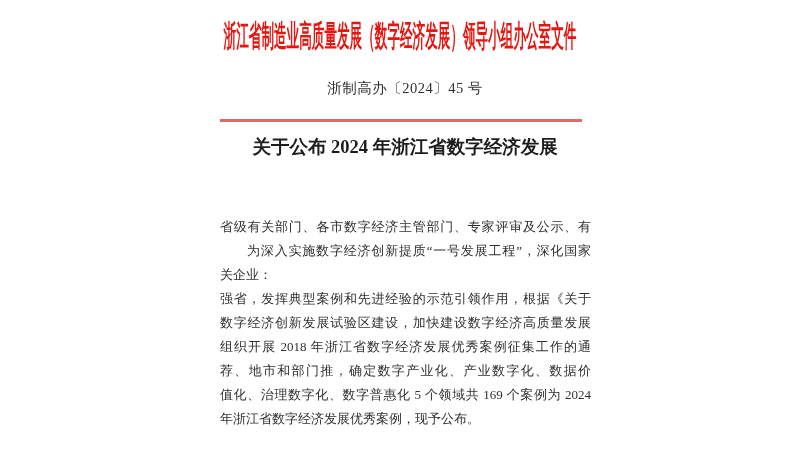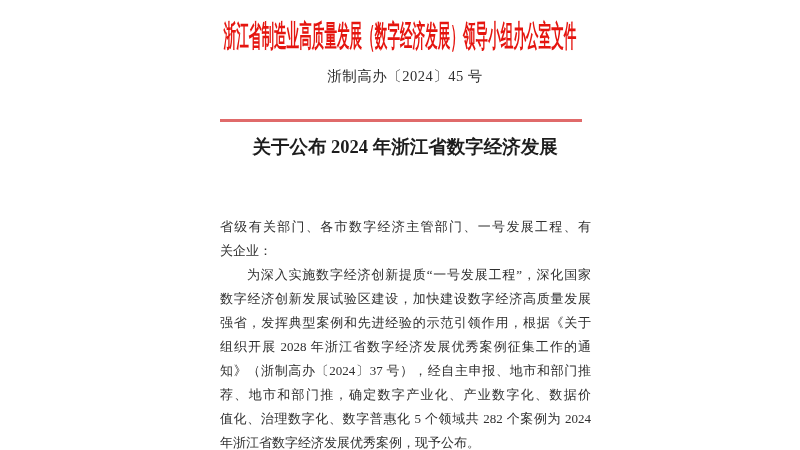--- a/index.html
+++ b/index.html
@@ -33,21 +33,21 @@
     line-height: 1.1;
     font-weight: bold;
     color: var(--header-red, #e5150f);
     white-space: nowrap;
     transform: scaleX(0.42);
     transform-origin: center center;
   }
   .doc-number {
     position: absolute;
     left: 220px;
-    top: 64px;
+    top: 76px;
     width: 370px;
     height: 24px;
     line-height: 24px;
     text-align: center;
     font-size: 14.5px;
     letter-spacing: 0.5px;
     color: #303030;
   }
   .divider {
     position: absolute;
@@ -99,26 +99,25 @@
 
   <div class="doc-number">浙制高办〔2024〕45 号</div>
 
   <div class="divider"></div>
 
   <div class="title">
     <div class="title-line">关于公布 2024 年浙江省数字经济发展</div>
   </div>
 
   <div class="body-block">
-    <div class="bline">省级有关部门、各市数字经济主管部门、一号发展工程、有</div>
+    <div class="bline">省级有关部门、各市数字经济主管部门、专家评审及公示、有</div>
+    <div class="bline indent">为深入实施数字经济创新提质“一号发展工程”，深化国家</div>
+
     <div class="bline end">关企业：</div>
-
-    <div class="bline indent">为深入实施数字经济创新提质“一号发展工程”，深化国家</div>
+    <div class="bline">强省，发挥典型案例和先进经验的示范引领作用，根据《关于</div>
     <div class="bline">数字经济创新发展试验区建设，加快建设数字经济高质量发展</div>
-    <div class="bline">强省，发挥典型案例和先进经验的示范引领作用，根据《关于</div>
-    <div class="bline">组织开展 2028 年浙江省数字经济发展优秀案例征集工作的通</div>
-    <div class="bline">知》（浙制高办〔2024〕37 号），经自主申报、地市和部门推</div>
+    <div class="bline">组织开展 2018 年浙江省数字经济发展优秀案例征集工作的通</div>
     <div class="bline">荐、地市和部门推，确定数字产业化、产业数字化、数据价</div>
-    <div class="bline">值化、治理数字化、数字普惠化 5 个领域共 282 个案例为 2024</div>
+    <div class="bline">值化、治理数字化、数字普惠化 5 个领域共 169 个案例为 2024</div>
     <div class="bline end">年浙江省数字经济发展优秀案例，现予公布。</div>
   </div>
 
 </div>
 
 </body></html>

